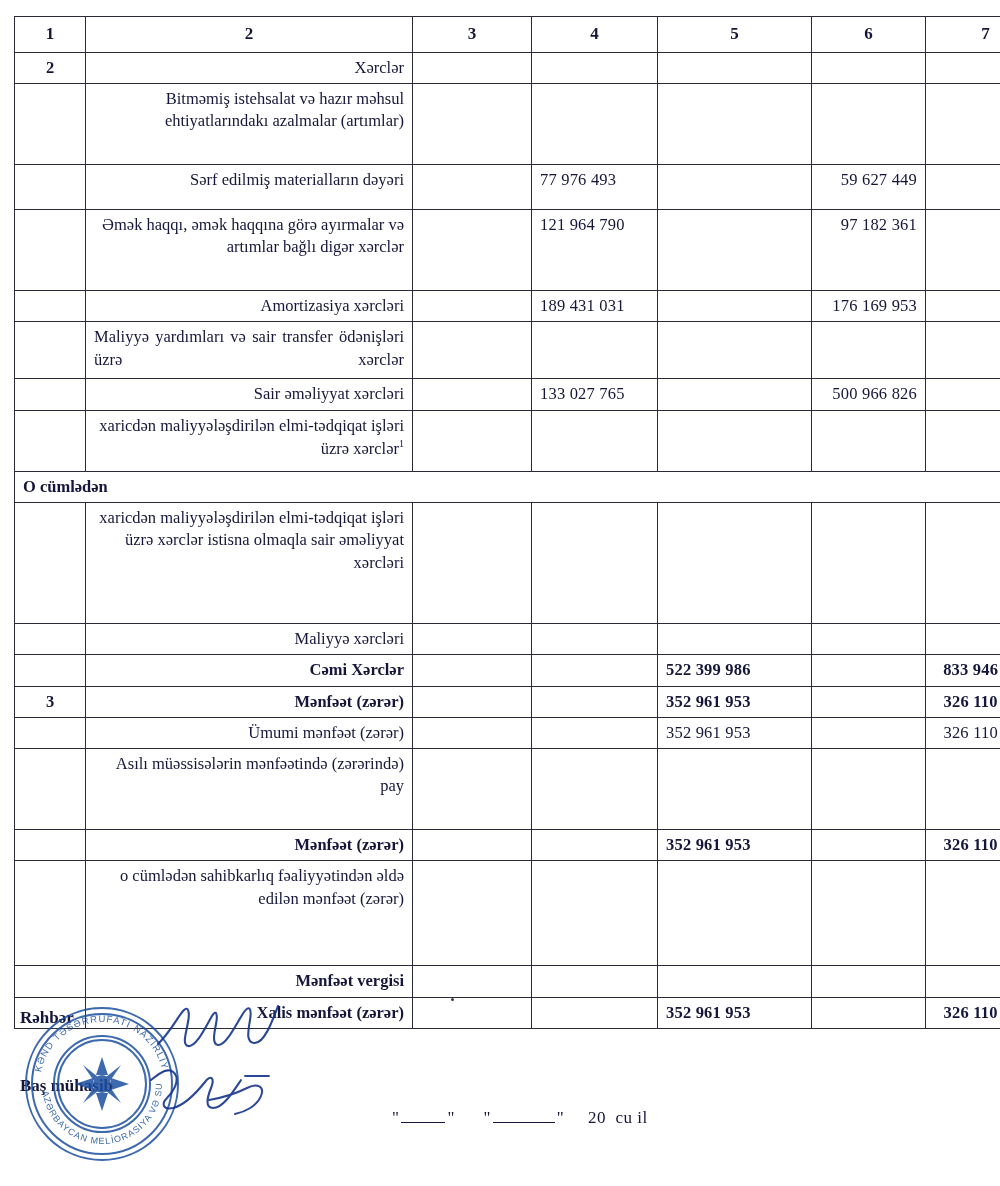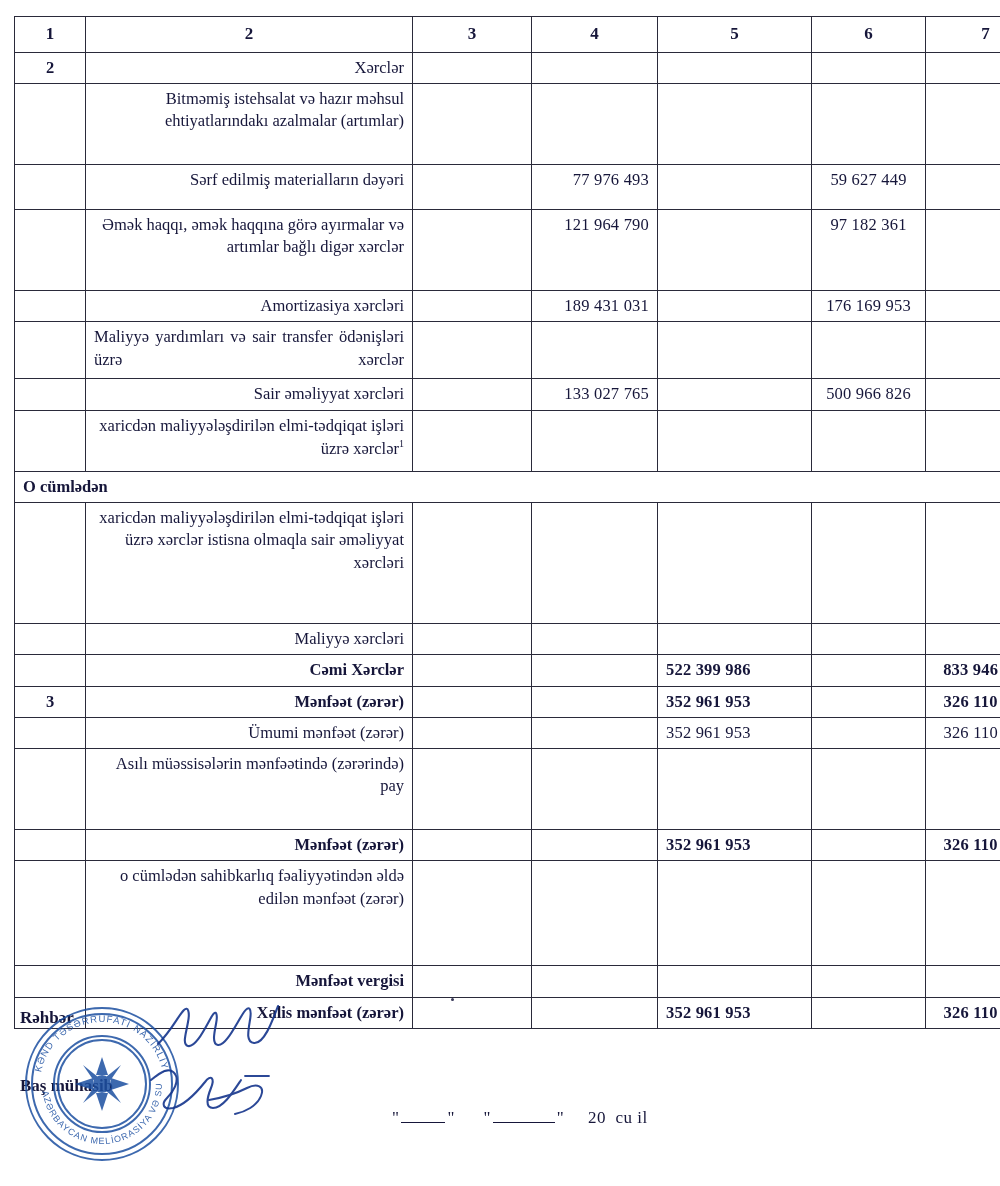--- a/index.html
+++ b/index.html
@@ -35,23 +35,23 @@
     border: 1px solid #2a2a3a;
     padding: 4px 8px;
     vertical-align: top;
     font-size: 16.5px;
     line-height: 1.35;
     color: #16163a;
   }
   td.c1 { width: 62px; text-align: center; }
   td.c2 { width: 318px; text-align: right; }
   td.c3 { width: 110px; }
-  td.c4 { width: 117px; text-align: right; }
+  td.c4 { width: 117px; text-align: left; }
   td.c5 { width: 145px; }
-  td.c6 { width: 105px; text-align: center; }
+  td.c6 { width: 105px; text-align: right; }
   td.c7 { width: 111px; text-align: center; }
 
   tr.head td {
     text-align: center;
     font-weight: bold;
     font-size: 17px;
     padding: 6px 4px;
   }
   td.num {
     font-size: 14.5px;

